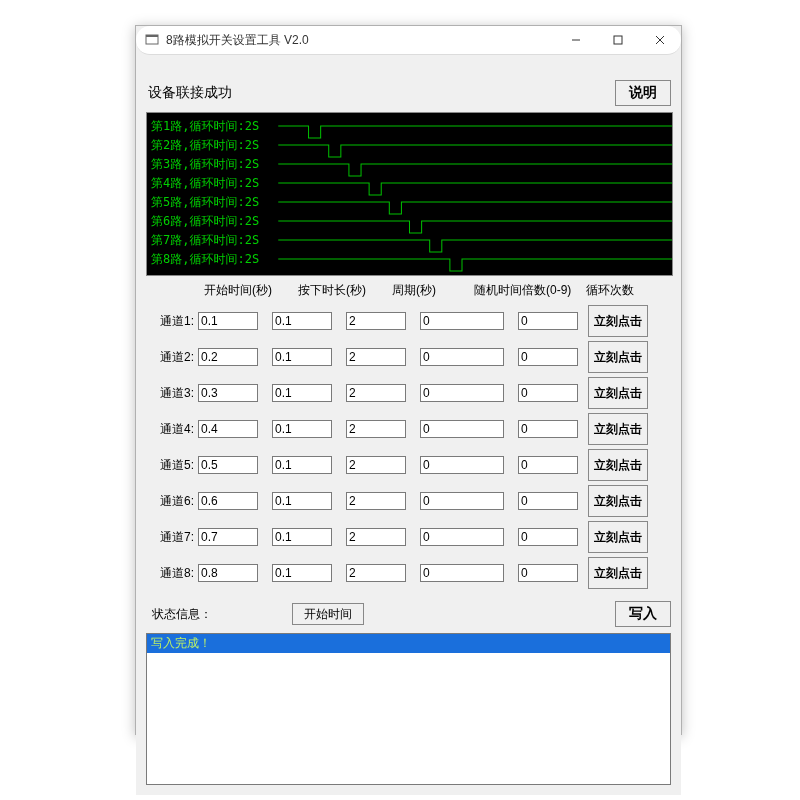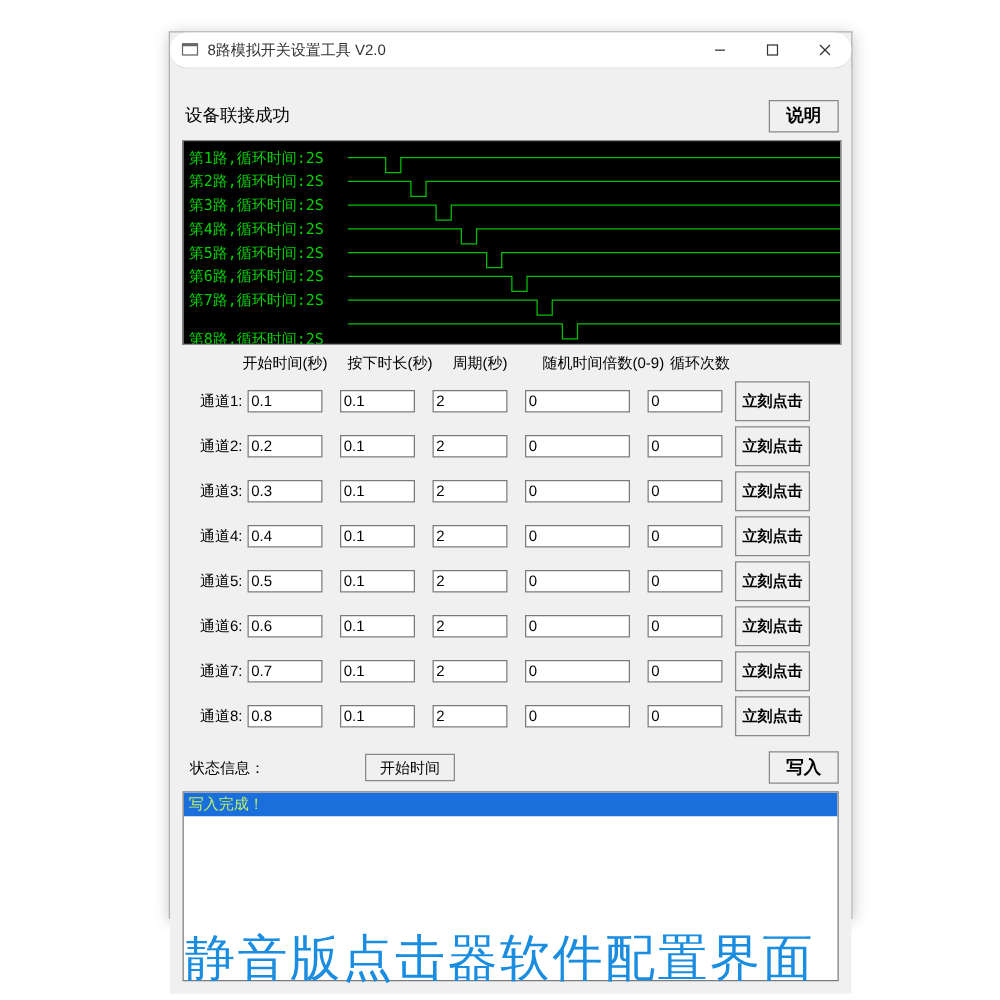--- a/index.html
+++ b/index.html
@@ -113,21 +113,21 @@
     width: 100%; height: 100%;
   }
 
   .col-headers {
     display: flex;
     margin-top: 4px;
     font-size: 12px;
     color: #000;
   }
   .col-headers .sp0 { width: 48px; }
-  .col-headers .hc { text-align: left; }
+  .col-headers .hc { text-align: left; margin-left: 10px; }
   .hc1 { width: 84px; }
   .hc2 { width: 84px; }
   .hc3 { width: 72px; }
   .hc4 { width: 102px; }
   .hc5 { width: 72px; }
 
   .ch-row {
     display: flex;
     align-items: center;
     margin-top: 4px;
@@ -277,21 +277,21 @@
             <path d="M130 146 H300 V158 H312 V146 H520"></path>
           </g>
         </svg>
         <div class="wave-row" style="top:7px">第1路,循环时间:2S</div>
         <div class="wave-row" style="top:26px">第2路,循环时间:2S</div>
         <div class="wave-row" style="top:45px">第3路,循环时间:2S</div>
         <div class="wave-row" style="top:64px">第4路,循环时间:2S</div>
         <div class="wave-row" style="top:83px">第5路,循环时间:2S</div>
         <div class="wave-row" style="top:102px">第6路,循环时间:2S</div>
         <div class="wave-row" style="top:121px">第7路,循环时间:2S</div>
-        <div class="wave-row" style="top:152px">第8路,循环时间:2S</div>
+        <div class="wave-row" style="top:140px">第8路,循环时间:2S</div>
       </div>
 
       <div class="col-headers">
         <span class="sp0"></span>
         <span class="hc hc1">开始时间(秒)</span>
         <span class="hc hc2">按下时长(秒)</span>
         <span class="hc hc3">周期(秒)</span>
         <span class="hc hc4">随机时间倍数(0-9)</span>
         <span class="hc hc5">循环次数</span>
       </div>
@@ -377,14 +377,13 @@
         <button class="write-btn">写入</button>
       </div>
 
       <div class="log-box">
         <div class="log-line">写入完成！</div>
       </div>
 
     </div>
   </div>
 
-  <div class="caption">静音版点击器软件配置界面</div>
 </div>
 
 </body></html>

